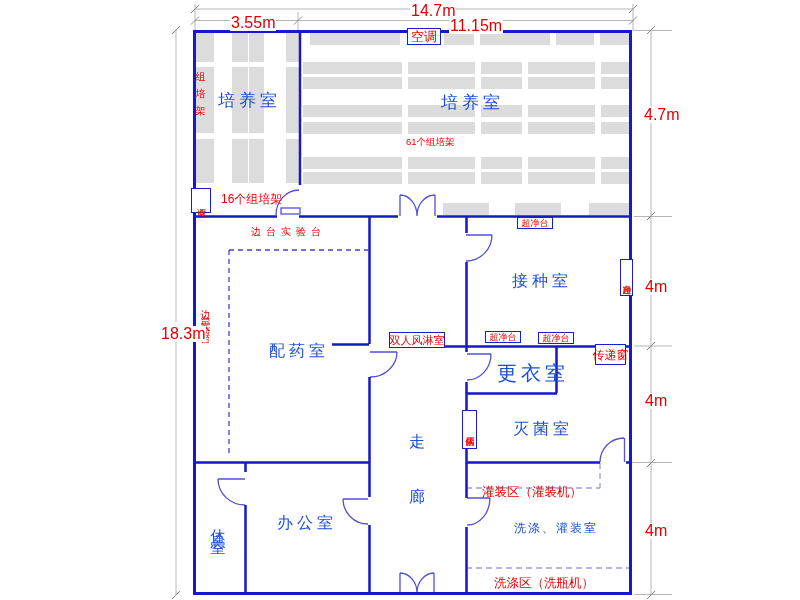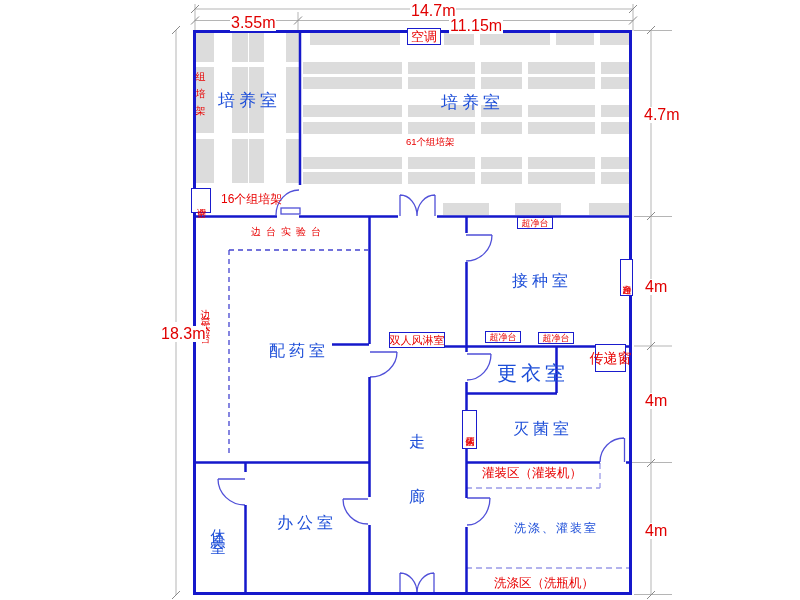--- a/index.html
+++ b/index.html
@@ -160,29 +160,29 @@
   <div class="lbl room vert" style="left:210px;top:517px;font-size:15px;letter-spacing:5px;">休息室</div>
   <div class="lbl room" style="left:514px;top:522px;font-size:12px;letter-spacing:2px;">洗涤、灌装室</div>
 
   <div class="lbl box" style="left:407px;top:28px;width:34px;height:17px;font-size:13px;">空调</div>
   <div class="lbl box vert" style="left:191px;top:188px;width:20px;height:25px;font-size:9px;">空调</div>
   <div class="lbl box" style="left:517px;top:217px;width:36px;height:12px;font-size:9px;">超净台</div>
   <div class="lbl box vert" style="left:620px;top:259px;width:13px;height:37px;font-size:9px;">超净台</div>
   <div class="lbl box" style="left:485px;top:331px;width:36px;height:12px;font-size:9px;">超净台</div>
   <div class="lbl box" style="left:538px;top:332px;width:36px;height:12px;font-size:9px;">超净台</div>
   <div class="lbl box" style="left:389px;top:332px;width:56px;height:16px;font-size:11px;">双人风淋室</div>
-  <div class="lbl box" style="left:595px;top:344px;width:31px;height:28px;font-size:14px;">传递窗</div>
+  <div class="lbl box" style="left:595px;top:344px;width:31px;height:21px;font-size:12px;">传递窗</div>
   <div class="lbl box vert" style="left:462px;top:410px;width:15px;height:39px;font-size:9px;">灭菌锅</div>
 
   <div class="lbl red vert" style="left:195px;top:63px;font-size:10px;letter-spacing:17px;">组培架</div>
   <div class="lbl red" style="left:221px;top:193px;font-size:12px;">16个组培架</div>
   <div class="lbl red" style="left:406px;top:137px;font-size:9.5px;">61个组培架</div>
   <div class="lbl red" style="left:251px;top:227px;font-size:10px;letter-spacing:5px;">边台实验台</div>
   <div class="lbl red vert" style="left:200px;top:301px;font-size:10px;letter-spacing:6px;">边台实验台</div>
-  <div class="lbl red" style="left:482px;top:467px;font-size:12.5px;">灌装区（灌装机）</div>
+  <div class="lbl red" style="left:482px;top:486px;font-size:12.5px;">灌装区（灌装机）</div>
   <div class="lbl red" style="left:494px;top:577px;font-size:12.5px;">洗涤区（洗瓶机）</div>
 
   <div class="lbl dim" style="left:410px;top:3px;">14.7m</div>
   <div class="lbl dim" style="left:230px;top:15px;">3.55m</div>
   <div class="lbl dim" style="left:449px;top:18px;">11.15m</div>
   <div class="lbl dim" style="left:160px;top:326px;">18.3m</div>
   <div class="lbl dim" style="left:643px;top:107px;">4.7m</div>
   <div class="lbl dim" style="left:644px;top:279px;">4m</div>
   <div class="lbl dim" style="left:644px;top:393px;">4m</div>
   <div class="lbl dim" style="left:644px;top:523px;">4m</div>

